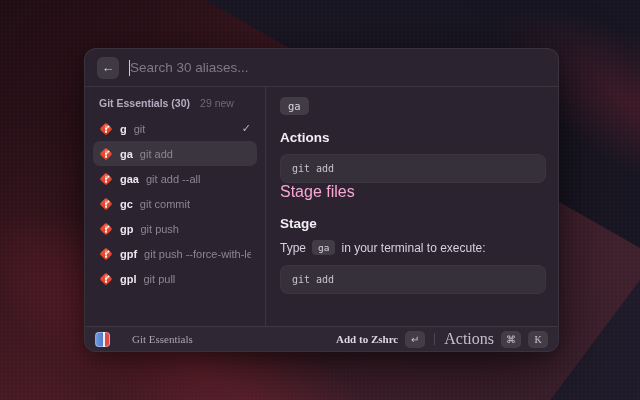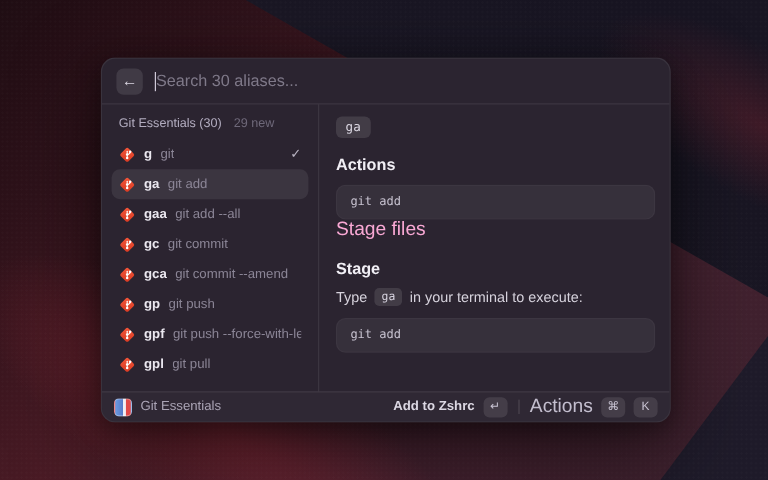--- a/index.html
+++ b/index.html
@@ -40,21 +40,21 @@
   .caret { width:1px; height:16px; background:#cfc9d8; flex:0 0 auto; }
   input.search { flex:1; background:transparent; border:none; outline:none;
     color:#e8e5ee; font-size:13.5px; font-family:"Liberation Sans", sans-serif; }
   input.search::placeholder { color:#7f7989; }
 
   
   .bodyarea { flex:1; display:flex; min-height:0; }
   .left { width:181px; flex:0 0 181px; border-right:1px solid rgba(255,255,255,.08);
     padding:8px; overflow:hidden; }
   .left-header { display:flex; align-items:center; gap:10px; padding:2px 6px 7px; }
-  .sec-title { font-size:10.5px; font-weight:400; color:#b3adc0; white-space:nowrap; }
+  .sec-title { font-size:10.5px; font-weight:700; color:#b3adc0; white-space:nowrap; }
   .sec-badge { font-size:10.5px; color:#6e6879; white-space:nowrap; }
   .row { display:flex; align-items:center; gap:7px; height:25px; padding:0 6px;
     border-radius:7px; white-space:nowrap; overflow:hidden; }
   .row.selected { background:rgba(255,255,255,.08); }
   .gicon { width:14px; height:14px; flex:0 0 auto; display:block; }
   .alias { font-size:11px; font-weight:700; color:#ebe8f0; }
   .cmd { font-size:11px; color:#8b8596; overflow:hidden; }
   .check { margin-left:auto; color:#b9b4c2; font-size:11px; }
 
   .right { flex:1; padding:8px 12px 10px 14px; overflow:hidden; }
@@ -67,21 +67,21 @@
     font-size:10px; color:#c7c2d0; }
   .desc { font-size:16px; color:#f9a8d4; }
   .usage-line { font-size:12px; color:#d6d2dc; display:flex; align-items:flex-end;
     gap:6px; margin-bottom:10px; }
   .inline-code { font-family:"DejaVu Sans Mono", monospace; font-size:9.5px;
     background:rgba(255,255,255,.11); color:#d6d2de; padding:2px 6px; border-radius:4px; }
 
   
   .statusbar { flex:0 0 25px; border-top:1px solid rgba(255,255,255,.08);
     background:rgba(255,255,255,.02); display:flex; align-items:center;
-    padding:0 10px; gap:7px; }
+    padding:0 10px; gap:22px;font-family:Liberation Serif, serif; }
   .ext-icon { width:15px; height:15px; border-radius:4px; flex:0 0 auto;
     border:1px solid rgba(255,255,255,.35);
     background:linear-gradient(90deg,#6b9be0 0%,#5578c8 52%,#f0eef4 52%,#f0eef4 70%,#e04848 70%); }
   .app-name { font-size:11px; color:#aaa4b5; }
   .sb-right { margin-left:auto; display:flex; align-items:center; gap:7px; }
   .sb-action { font-size:11px; font-weight:600; color:#dcd8e3; }
   .sb-actions-label { font-size:16px; color:#c3bece; }
   .key { min-width:20px; height:17px; padding:0 4px; border-radius:5px;
     background:rgba(255,255,255,.10); color:#c8c3d2; font-size:10px;
     display:flex; align-items:center; justify-content:center; }
@@ -161,27 +161,20 @@
         <svg class="gicon">
             <use href="#git-diamond"></use>
           </svg>
         <span class="alias">gc</span>
         <span class="cmd">git commit</span>
       </div>
       <div class="row">
         <svg class="gicon">
             <use href="#git-diamond"></use>
           </svg>
-        <span class="alias">gca</span>
-        <span class="cmd">git commit --amend</span>
-      </div>
-      <div class="row">
-        <svg class="gicon">
-            <use href="#git-diamond"></use>
-          </svg>
         <span class="alias">gp</span>
         <span class="cmd">git push</span>
       </div>
       <div class="row">
         <svg class="gicon">
             <use href="#git-diamond"></use>
           </svg>
         <span class="alias">gpf</span>
         <span class="cmd">git push --force-with-lease</span>
       </div>

